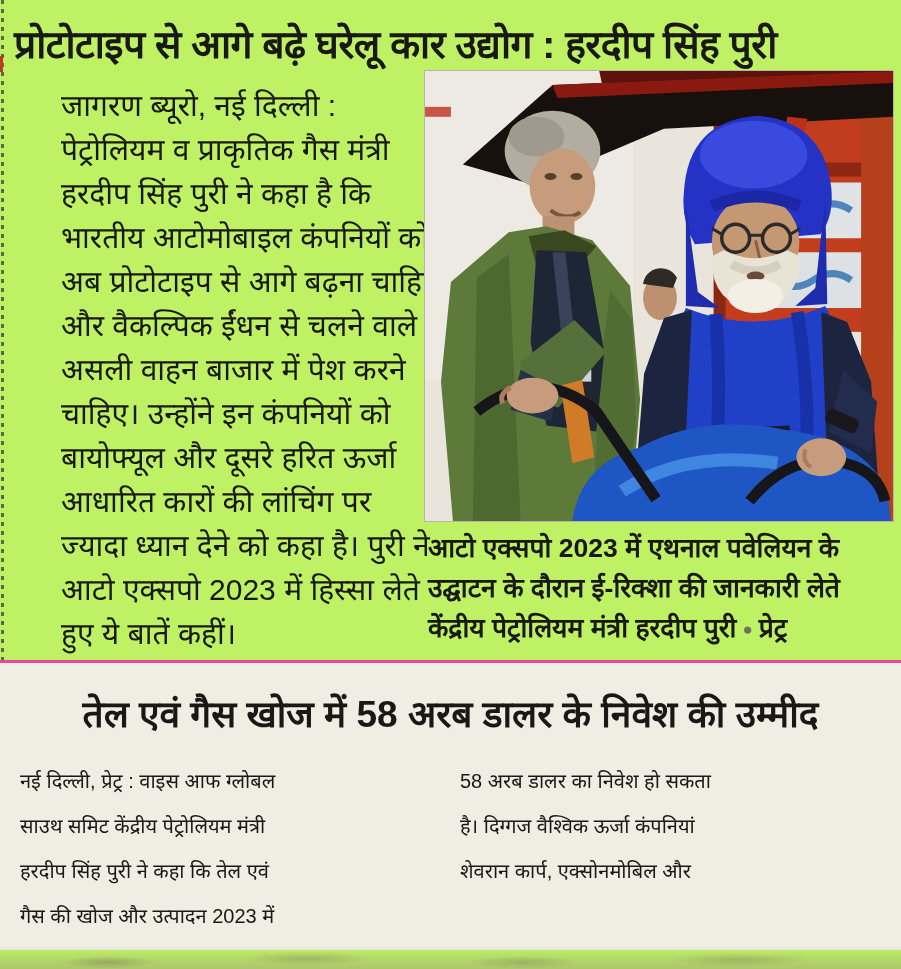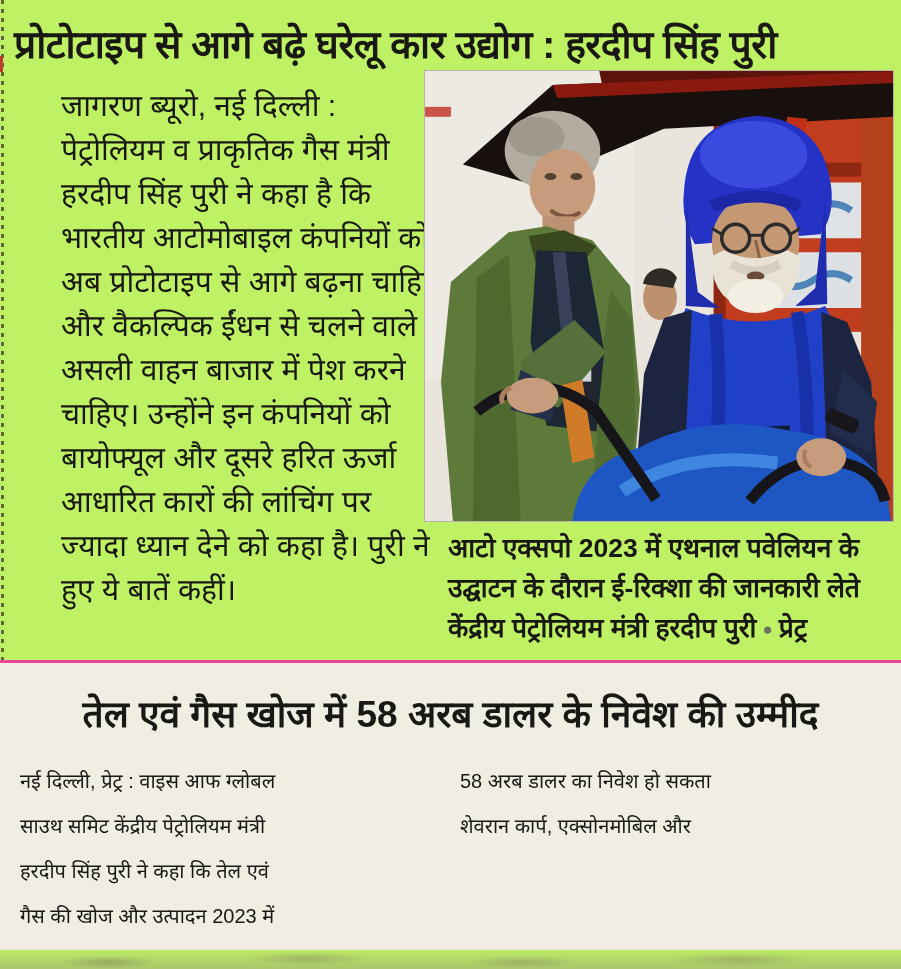--- a/index.html
+++ b/index.html
@@ -30,21 +30,21 @@
   .photo {
     position:absolute; left:424px; top:70px; width:470px; height:452px;
     border:1px solid #b9b3a7; background:#e9e5dd;
   }
   .photo svg { display:block; width:100%; height:100%; }
 
   .cap {
     position:absolute; left:428px; top:528px; width:470px;
     font-size:26.5px; line-height:40px; font-weight:600;
   }
-  .cl { white-space:nowrap;margin-left:20px; }
+  .cl { white-space:nowrap; }
   .dot { display:inline-block; font-size:17px; color:#70705f; margin:0 6px; vertical-align:2px; }
 
   .sec2 {
     position:absolute; left:0; top:660px; width:901px; height:290px;
     background:#f0eee2; border-top:3px solid #ec4899;
   }
   .hl2 {
     position:absolute; left:0; top:24px; width:100%; text-align:center;
     font-size:37px; font-weight:700; white-space:nowrap;
   }
@@ -77,20 +77,21 @@
     <div class="bl">पेट्रोलियम व प्राकृतिक गैस मंत्री</div>
     <div class="bl">हरदीप सिंह पुरी ने कहा है कि</div>
     <div class="bl">भारतीय आटोमोबाइल कंपनियों को</div>
     <div class="bl">अब प्रोटोटाइप से आगे बढ़ना चाहिए</div>
     <div class="bl">और वैकल्पिक ईंधन से चलने वाले</div>
     <div class="bl">असली वाहन बाजार में पेश करने</div>
     <div class="bl">चाहिए। उन्होंने इन कंपनियों को</div>
     <div class="bl">बायोफ्यूल और दूसरे हरित ऊर्जा</div>
     <div class="bl">आधारित कारों की लांचिंग पर</div>
     <div class="bl">ज्यादा ध्यान देने को कहा है। पुरी ने</div>
+    <div class="bl">आटो एक्सपो 2023 में हिस्सा लेते</div>
     <div class="bl">हुए ये बातें कहीं।</div>
   </div>
 
   <div class="photo">
     <svg viewBox="0 0 470 452" aria-hidden="true">
       <rect x="0" y="0" width="470" height="452" fill="#e9e5dd"></rect>
       <rect x="0" y="0" width="210" height="310" fill="#edeae3"></rect>
       <rect x="0" y="36" width="26" height="10" fill="#c8544a"></rect>
 
       <g>
@@ -193,19 +194,20 @@
   <div class="sec2">
     <div class="hl2">तेल एवं गैस खोज में 58 अरब डालर के निवेश की उम्मीद</div>
     <div class="col c1">
       <div class="bl">नई दिल्ली, प्रेट्र : वाइस आफ ग्लोबल</div>
       <div class="bl">साउथ समिट केंद्रीय पेट्रोलियम मंत्री</div>
       <div class="bl">हरदीप सिंह पुरी ने कहा कि तेल एवं</div>
       <div class="bl">गैस की खोज और उत्पादन 2023 में</div>
     </div>
     <div class="col c2">
       <div class="bl">58 अरब डालर का निवेश हो सकता</div>
+      <div class="bl">है। दिग्गज वैश्विक ऊर्जा कंपनियां</div>
       <div class="bl">शेवरान कार्प, एक्सोनमोबिल और</div>
     </div>
   </div>
 
   <div class="bottom-noise"></div>
 
 </div>
 
 </body></html>

